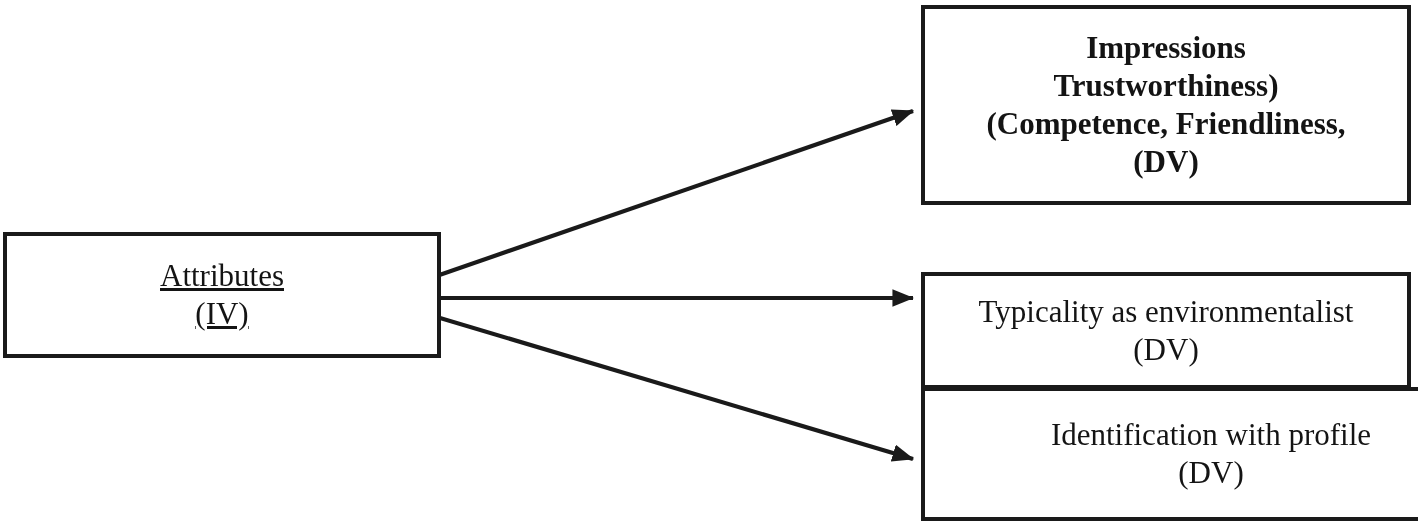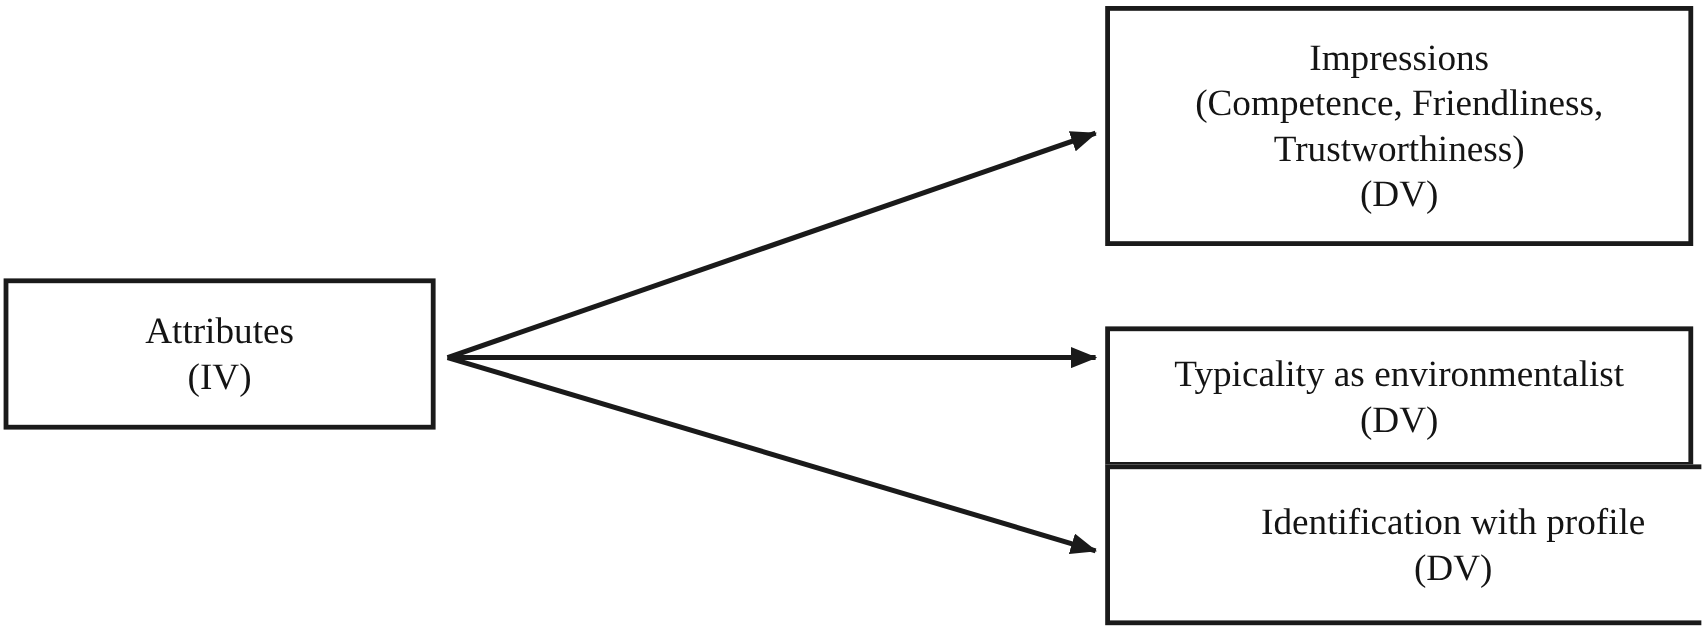--- a/index.html
+++ b/index.html
@@ -25,28 +25,30 @@
     align-items: center;
     justify-content: center;
     text-align: center;
     color: #141414;
     font-size: 31px;
     line-height: 38px;
   }
   #box-iv {
     left: 3px;
     top: 232px;
-    width: 360px;
+    width: 438px;
     height: 126px;
+    text-decoration: underline;
   }
   #box-dv-impressions {
     left: 921px;
     top: 5px;
     width: 490px;
     height: 200px;
+    font-weight: bold;
   }
   #box-dv-typicality {
     left: 921px;
     top: 240px;
     width: 490px;
     height: 117px;
     margin-top: 32px;
   }
   #box-dv-identification {
     left: 921px;
@@ -86,22 +88,22 @@
     <line x1="373" y1="298" x2="913" y2="459" stroke="#1a1a1a" stroke-width="4.2" marker-end="url(#arrowhead)"></line>
   </svg>
 
   <div class="node-box" id="box-iv">
     <span class="node-line">Attributes</span>
     <span class="node-line">(IV)</span>
   </div>
 
   <div class="node-box" id="box-dv-impressions">
     <span class="node-line">Impressions</span>
+    <span class="node-line">Trustworthiness)</span>
     <span class="node-line">(Competence, Friendliness,</span>
-    <span class="node-line">Trustworthiness)</span>
     <span class="node-line">(DV)</span>
   </div>
 
   <div class="node-box" id="box-dv-typicality">
     <span class="node-line">Typicality as environmentalist</span>
     <span class="node-line">(DV)</span>
   </div>
 
   <div class="node-box" id="box-dv-identification">
     <span class="node-line">Identification with profile</span>

